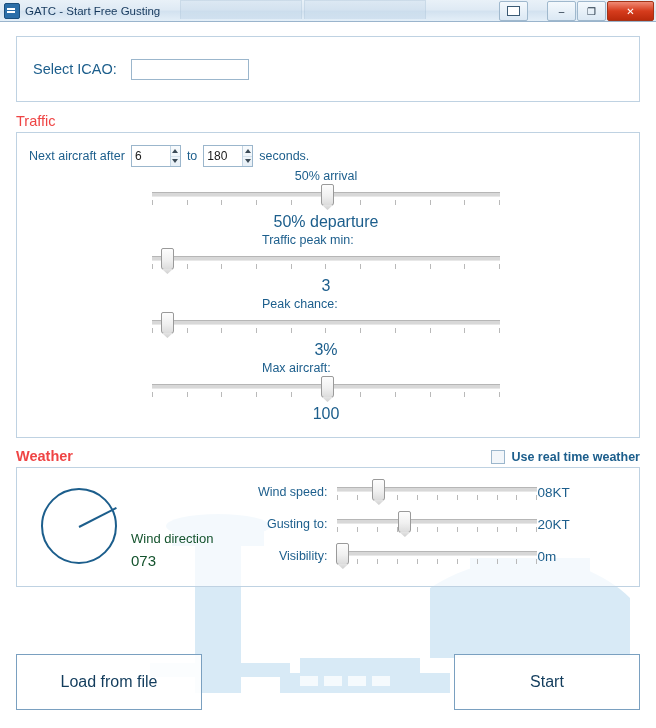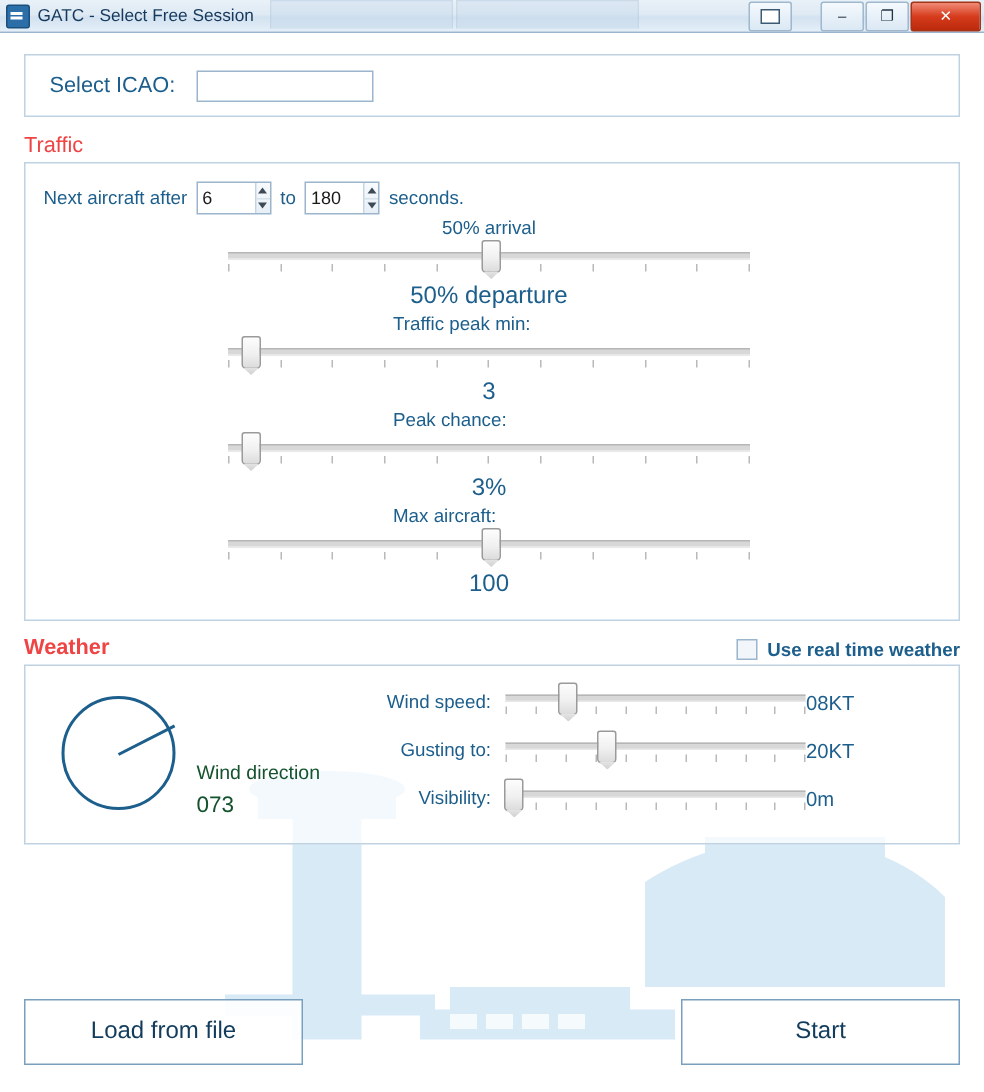--- a/index.html
+++ b/index.html
@@ -120,21 +120,21 @@
     z-index: 1;
     padding: 14px 16px 0 16px;
   }
 
   .icao-box {
     border: 1px solid #bfd2e2;
     background: #ffffff;
     height: 40px;
     display: flex;
     align-items: center;
-    padding: 0 16px;
+    padding: 12px 16px;
   }
   .icao-label {
     font-size: 14.5px;
     color: #1c5e8c;
     margin-right: 14px;
   }
   .icao-input {
     width: 118px;
     height: 21px;
     border: 1px solid #9bb6cc;
@@ -348,35 +348,35 @@
   .footer {
     position: absolute;
     left: 16px; right: 16px;
     bottom: 18px;
     display: flex;
     justify-content: space-between;
     z-index: 2;
   }
   .btn {
     width: 186px;
-    height: 44px;
+    height: 56px;
     border: 1px solid #7aa0c0;
     background: rgba(255,255,255,0.88);
     color: #123c5c;
     font-size: 16px;
     font-family: "Liberation Sans", sans-serif;
     cursor: pointer;
   }
 </style>
 </head>
 <body>
 
 <div class="titlebar">
   <div class="title-icon"></div>
-  <div class="title-text">GATC - Select Free Session</div>
+  <div class="title-text">GATC - Start Free Gusting</div>
 
   <div class="ghost-tabs">
     <div class="ghost-tab"></div>
     <div class="ghost-tab"></div>
   </div>
 
   <div class="win-extra">
     <div class="sq"></div>
   </div>
 

